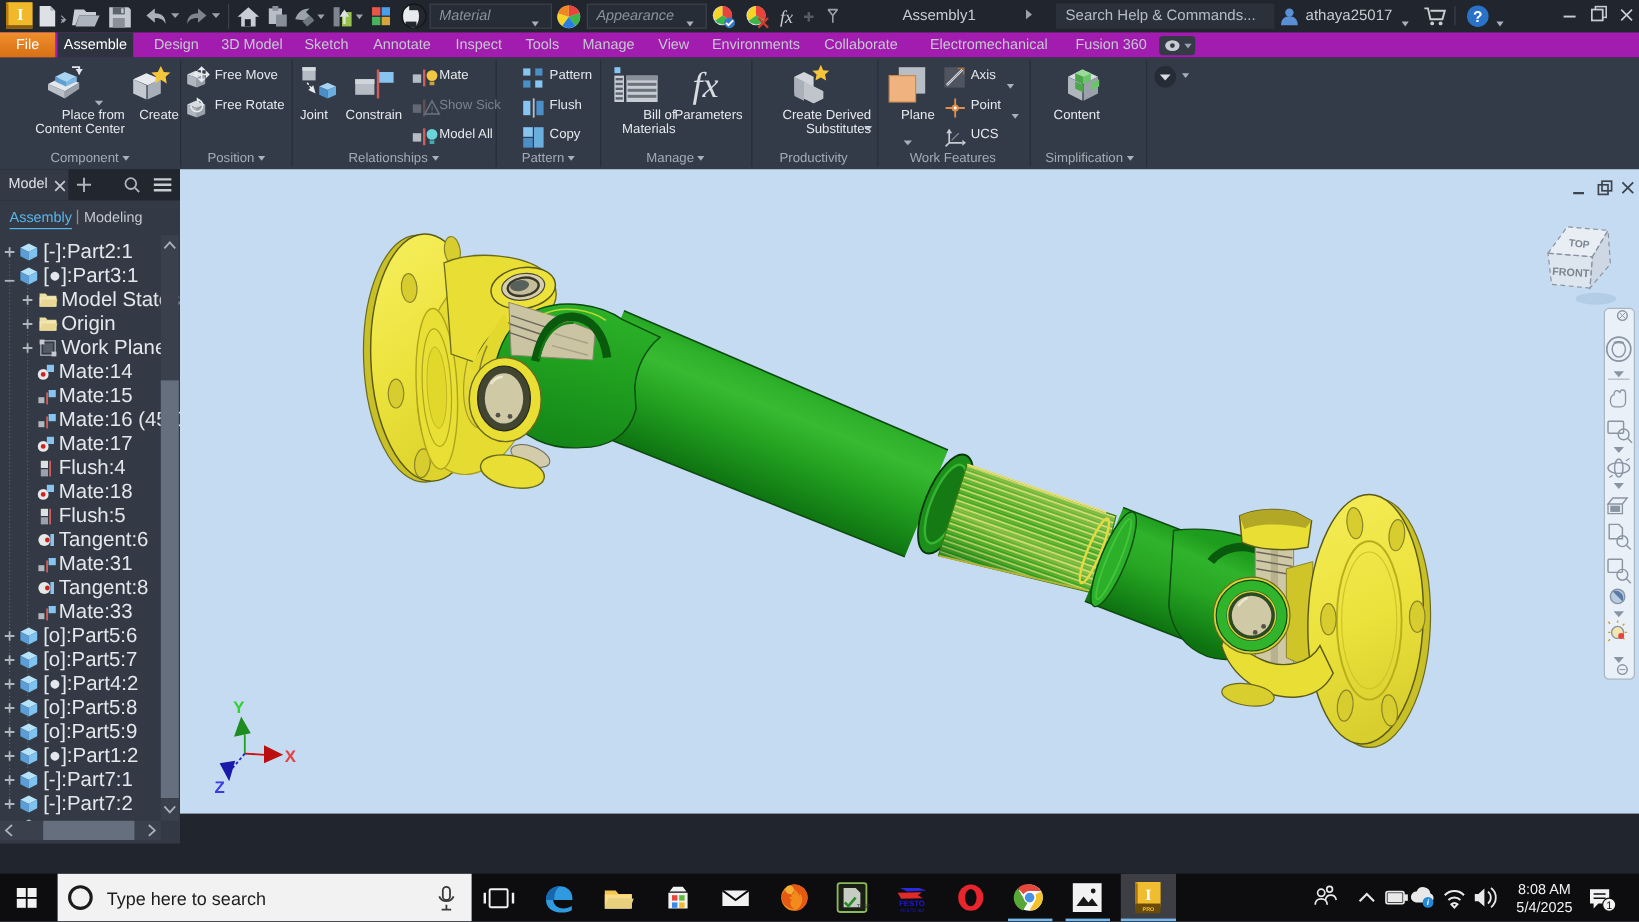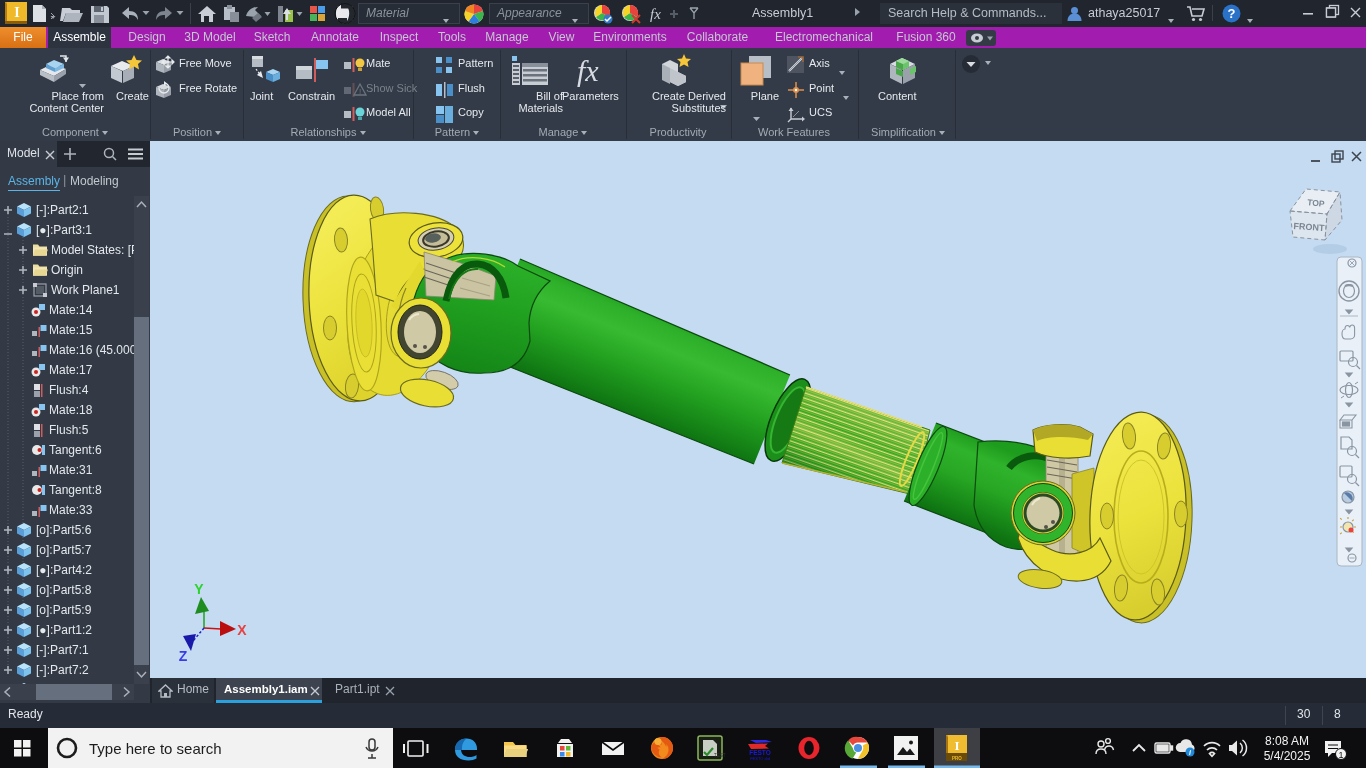--- a/index.html
+++ b/index.html
@@ -464,21 +464,21 @@
   <use href="#plus" x="4" y="430"></use>
         <use href="#cube" x="17" y="427"></use>
   <use href="#plus" x="4" y="450"></use>
         <use href="#cube" x="17" y="447"></use>
   <use href="#plus" x="4" y="470"></use>
         <use href="#cube" x="17" y="467"></use>
   <use href="#cube" x="17" y="487"></use>
  </svg>
 </div>
 <div class="abs" style="left:0;top:141px;width:150px">
- <style>.tr{position:absolute;height:20px;line-height:20px;font-size:12px;color:#e4e8ec;white-space:nowrap}</style>
+ <style>.tr{position:absolute;height:20px;line-height:20px;font-size:17px;color:#e4e8ec;white-space:nowrap}</style>
  <div class="tr" style="left:36px;top:59px">[-]:Part2:1</div>
  <div class="tr" style="left:36px;top:79px">[●]:Part3:1</div>
  <div class="tr" style="left:51px;top:99px">Model States: [Pr</div>
  <div class="tr" style="left:51px;top:119px">Origin</div>
  <div class="tr" style="left:51px;top:139px">Work Plane1</div>
  <div class="tr" style="left:49px;top:159px">Mate:14</div>
  <div class="tr" style="left:49px;top:179px">Mate:15</div>
  <div class="tr" style="left:49px;top:199px">Mate:16 (45.000</div>
  <div class="tr" style="left:49px;top:219px">Mate:17</div>
  <div class="tr" style="left:49px;top:239px">Flush:4</div>
@@ -721,46 +721,21 @@
   <text x="199" y="594" font-size="14" fill="#2ed32e" text-anchor="middle" font-weight="bold">Y</text>
   <path d="M204 628 L221 629" stroke="#cc1111" stroke-width="1.5"></path>
   <polygon points="220,621 236,629 220,636" fill="#bb0f0f"></polygon>
   <text x="242" y="635" font-size="14" fill="#e84040" text-anchor="middle" font-weight="bold">X</text>
   <path d="M204 628 L193 641" stroke="#2222cc" stroke-width="1.5" stroke-dasharray="2.5 2"></path>
   <polygon points="196,634 183,636 191,651" fill="#1a1aaa"></polygon>
   <text x="183" y="661" font-size="14" fill="#3a3ae8" text-anchor="middle" font-weight="bold">Z</text>
  </g>
 </svg>
 
-<div id="doctabs">
- <div class="abs" style="left:2px;top:0;width:62px;height:25px;background:#2b313b"></div>
- <svg class="abs" style="left:8px;top:5px" width="15" height="15">
-        <path d="M1 8 l6.5 -6 l6.5 6 h-2 v6 h-9 v-6 z" fill="none" stroke="#b6bcc4" stroke-width="1.3"></path>
-        <rect x="6" y="10" width="3" height="4" fill="#b6bcc4"></rect>
-      </svg>
- <div class="abs" style="left:27px;top:4px;color:#b6bcc4;font-size:12px">Home</div>
- <div class="abs" style="left:66px;top:0;width:106px;height:25px;background:#3d4450"></div>
- <div class="abs" style="left:74px;top:5px;color:#fff;font-size:11.5px;font-weight:bold">Assembly1.iam</div>
- <svg class="abs" style="left:160px;top:8px" width="10" height="10">
-        <path d="M1 1 l8 8 m0 -8 l-8 8" stroke="#c8ccd2" stroke-width="1.3"></path>
-      </svg>
- <div class="abs" style="left:66px;top:22px;width:106px;height:3px;background:#2aa0dc"></div>
- <div class="abs" style="left:185px;top:4px;color:#aab0b8;font-size:12px">Part1.ipt</div>
- <svg class="abs" style="left:235px;top:8px" width="10" height="10">
-        <path d="M1 1 l8 8 m0 -8 l-8 8" stroke="#9aa1aa" stroke-width="1.3"></path>
-      </svg>
-</div>
-
-<div id="statusbar">
- <div class="abs" style="left:8px;top:4px">Ready</div>
- <div class="abs" style="left:1285px;top:3px;width:1px;height:19px;background:#3e4552"></div>
- <div class="abs" style="left:1297px;top:4px">30</div>
- <div class="abs" style="left:1322px;top:3px;width:1px;height:19px;background:#3e4552"></div>
- <div class="abs" style="left:1334px;top:4px">8</div>
-</div>
+
 
 <div id="taskbar">
  <svg class="abs" style="left:0;top:0" width="1366" height="40">
 
   <g fill="#f2f2f2">
           <rect x="14" y="12" width="7.5" height="7.5"></rect>
           <rect x="23" y="12" width="7.5" height="7.5"></rect>
           <rect x="14" y="21" width="7.5" height="7.5"></rect>
           <rect x="23" y="21" width="7.5" height="7.5"></rect>
         </g>

